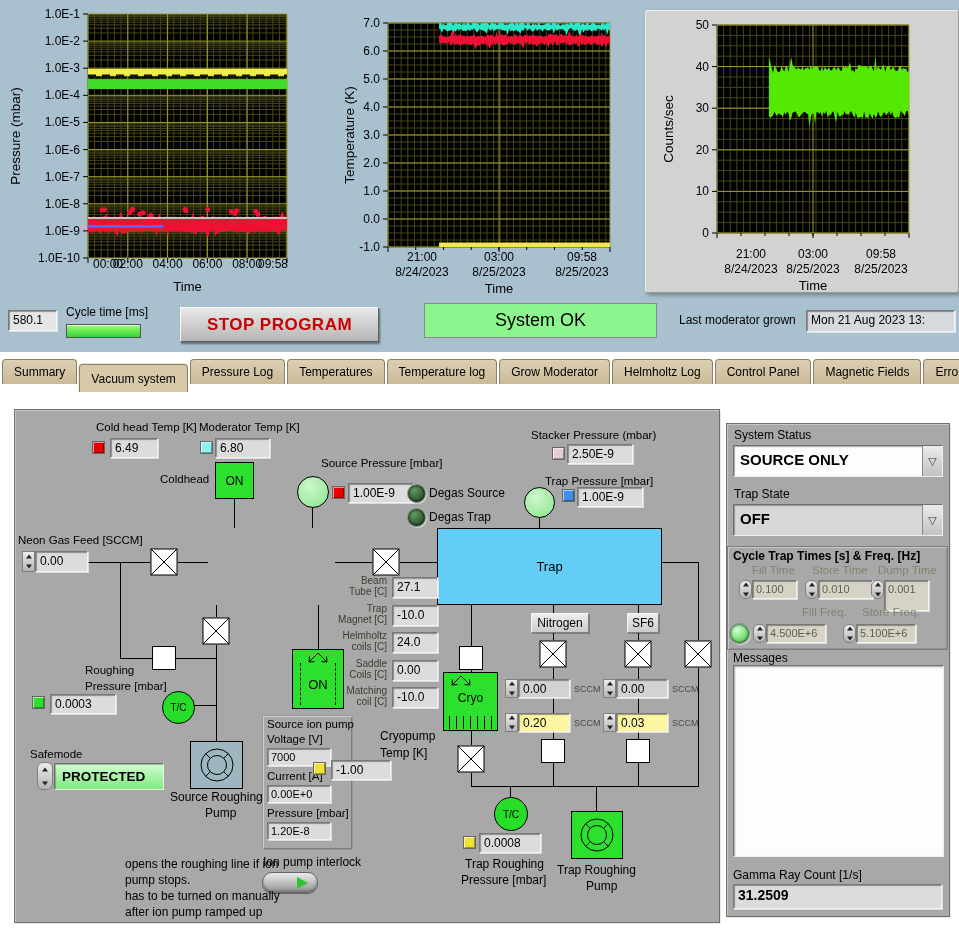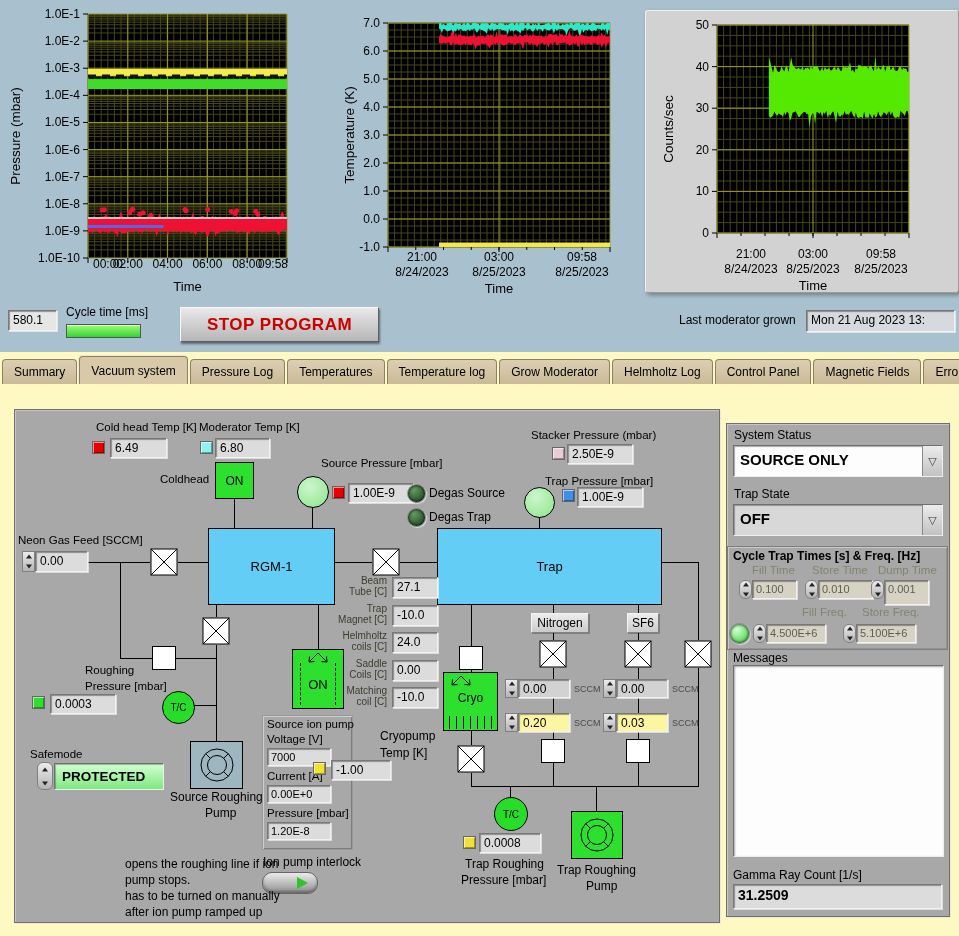--- a/index.html
+++ b/index.html
@@ -1,16 +1,16 @@
 <!DOCTYPE html>
 <html><head>
 <meta charset="utf-8">
 <style>
   html,body{margin:0;padding:0;background:#777}
-  #root{position:relative;width:959px;height:936px;background:#fef9c3;font-family:"Liberation Sans",sans-serif;overflow:hidden}
+  #root{position:relative;width:959px;height:936px;background:#ffffff;font-family:"Liberation Sans",sans-serif;overflow:hidden}
   #top{position:absolute;left:0;top:0;width:959px;height:352px;background:#a9c0ce}
   .abs{position:absolute}
   .lbl{position:absolute;font-size:11.5px;color:#000;white-space:nowrap}
   .lbl.f12{font-size:12px}
   .lbl.sm{font-size:10px;color:#3c3c2e}
   .lbl.xs{font-size:9px;color:#4a4a4a}
   .lbl.dim{color:#83836e}
   .field{position:absolute;background:#dcdcdc;border:1px solid #787878;border-right-color:#f2f2f2;border-bottom-color:#f2f2f2;box-shadow:inset 1px 1px 1px rgba(60,60,60,.5),1px 1px 0 rgba(255,255,255,.6);font-size:12px;padding:2px 4px;box-sizing:border-box;white-space:nowrap;overflow:hidden;color:#000}
   .field.f11{font-size:11px;padding:2px 3px}
   .yellow{background:#fcf6a3}
@@ -44,21 +44,21 @@
   .ibox{position:absolute;border:1px solid #999;box-shadow:inset 1px 1px 0 #cfcfcf,inset -1px -1px 0 #7d7d7d}
   .msg{position:absolute;background:#fdfdfd;border:1px solid #6f6f6f;border-right-color:#eee;border-bottom-color:#eee;box-shadow:inset 1px 1px 2px rgba(0,0,0,.35)}
   .prot{position:absolute;background:linear-gradient(#d2ffd2,#7fe87f);border:1px solid #6f6f6f;border-right-color:#eee;border-bottom-color:#eee;box-shadow:inset 1px 1px 1px rgba(40,40,40,.35);font-weight:bold;font-size:13.5px;padding:5px 0 0 7px;box-sizing:border-box;white-space:nowrap}
   .hslider{position:absolute;width:54px;height:20px;border-radius:10px;background:linear-gradient(#ececec,#8f8f8f);border:1px solid #666;box-shadow:inset 0 -2px 3px rgba(0,0,0,.3)}
   .hslider:after{content:"";position:absolute;right:9px;top:4px;width:0;height:0;border-top:6px solid transparent;border-bottom:6px solid transparent;border-left:11px solid #2dc42d}
   .cbar{position:absolute;background:linear-gradient(#9dff6e,#35d23a);border:1px solid #555;box-shadow:inset 0 1px 0 #d6ffd6}
   .sysok{position:absolute;background:#8df58d;border:1px solid #8a8a8a;display:flex;align-items:center;justify-content:center;font-size:18px}
   #cpanel{position:absolute;left:645px;top:10px;width:312px;height:281px;background:#d2d2d2;border:1px solid #9a9a9a;border-top-color:#f0f0f0;border-left-color:#f0f0f0;border-radius:3px;box-shadow:2px 2px 4px rgba(0,0,0,.35)}
   #tabs{position:absolute;left:2px;top:356px;display:flex;align-items:flex-start;z-index:2}
   .tab{height:24px;margin-top:3px;margin-right:2px;padding:0 11px;background:linear-gradient(#dccfb2,#c9ba98);border:1px solid #8a8068;border-bottom:none;border-radius:4px 4px 0 0;display:flex;align-items:center;font-size:12px;white-space:nowrap}
-  .tab.active{height:27px;margin-top:0;background:#d8c9a9;box-shadow:-1px -1px 0 #f0e6cf}
+  .tab.active{height:27px;margin-top:8px;background:#d8c9a9;box-shadow:-1px -1px 0 #f0e6cf}
   .comb{position:absolute;left:5px;right:5px;bottom:1px;height:13px;background:repeating-linear-gradient(90deg,#000 0 1px,transparent 1px 7px)}
   .dashv{position:absolute;top:13px;bottom:3px;width:0;border-left:1px dashed #000}
   svg text{font-family:"Liberation Sans",sans-serif}
 </style>
 </head>
 <body>
 
 <div id="root">
   <div id="top">
     <svg id="ch1" class="abs" style="left:0;top:0" width="330" height="300">
@@ -471,20 +471,21 @@
           <text x="167" y="279" text-anchor="middle" font-size="13" fill="#000">Time</text>
         </svg>
     </div>
 
     <div class="field" style="left:8px;top:310px;width:49px;height:21px;background:#e6e6e6">580.1</div>
     <div class="lbl f12" style="left:66px;top:305px">Cycle time [ms]</div>
     <div class="cbar" style="left:66px;top:324px;width:73px;height:12px"></div>
     <div class="btn" style="left:180px;top:307px;width:197px;height:33px">
       <span style="font-weight:bold;font-size:17px;color:#cc0000;letter-spacing:.5px">STOP PROGRAM</span>
     </div>
+    <div class="sysok" style="left:424px;top:303px;width:231px;height:33px">System OK</div>
     <div class="lbl f12" style="left:679px;top:313px">Last moderator grown</div>
     <div class="field" style="left:806px;top:310px;width:149px;height:22px;background:#d6d9dd">Mon 21 Aug 2023 13:</div>
   </div>
 
   <div id="tabs">
       <div class="tab">Summary</div>
       <div class="tab active">Vacuum system</div>
       <div class="tab">Pressure Log</div>
       <div class="tab">Temperatures</div>
       <div class="tab">Temperature log</div>
@@ -526,21 +527,21 @@
     <div class="ln" style="left:662px;top:562px;width:36px;height:1px"></div>
     <div class="ln" style="left:698px;top:562px;width:1px;height:78px"></div>
     <div class="ln" style="left:698px;top:668px;width:1px;height:119px"></div>
     <div class="ln" style="left:471px;top:786px;width:228px;height:1px"></div>
     <div class="ln" style="left:596px;top:786px;width:1px;height:25px"></div>
     <div class="ln" style="left:510px;top:786px;width:1px;height:11px"></div>
 
     <div class="lbl" style="left:96px;top:421px">Cold head Temp [K]</div>
     <div class="lbl" style="left:199px;top:421px">Moderator Temp [K]</div>
     <div class="isq" style="left:92px;top:441px;background:#e80000"></div>
-    <div class="field" style="left:110px;top:438px;width:57px;height:20px">6.49</div>
+    <div class="field" style="left:110px;top:438px;width:48px;height:20px">6.49</div>
     <div class="isq" style="left:200px;top:441px;background:#8ef2ee"></div>
     <div class="field" style="left:215px;top:438px;width:55px;height:20px">6.80</div>
     <div class="lbl" style="left:160px;top:473px">Coldhead</div>
     <div class="blk green" style="left:215px;top:462px;width:39px;height:37px;font-size:12px">ON</div>
 
     <div class="lbl" style="left:321px;top:457px">Source Pressure [mbar]</div>
     <div class="gauge" style="left:297px;top:476px;width:30px;height:30px"></div>
     <div class="isq" style="left:332px;top:486px;background:#e80000"></div>
     <div class="field" style="left:348px;top:483px;width:66px;height:20px">1.00E-9</div>
     <div class="led" style="left:407px;top:484px;width:17px;height:17px"></div>
@@ -556,21 +557,20 @@
     <div class="isq" style="left:562px;top:489px;background:#3f8fe8"></div>
     <div class="field" style="left:577px;top:487px;width:66px;height:20px">1.00E-9</div>
 
     <div class="lbl" style="left:18px;top:534px">Neon Gas Feed [SCCM]</div>
     <div class="spin" style="left:22px;top:551px;height:21px">
         <i class="u"></i>
         <i class="d"></i>
       </div>
     <div class="field" style="left:35px;top:551px;width:53px;height:21px">0.00</div>
 
-    <div class="blk cyan" style="left:208px;top:528px;width:127px;height:77px">RGM-1</div>
     <div class="blk cyan" style="left:437px;top:528px;width:225px;height:77px">Trap</div>
 
     <div class="valve" style="left:150px;top:548px"><svg width="28" height="28">
           <rect x="1" y="1" width="26" height="26" fill="#fff" stroke="#000"></rect>
           <line x1="1" y1="1" x2="27" y2="27" stroke="#000"></line>
           <line x1="27" y1="1" x2="1" y2="27" stroke="#000"></line>
         </svg></div>
     <div class="valve" style="left:372px;top:548px"><svg width="28" height="28">
           <rect x="1" y="1" width="26" height="26" fill="#fff" stroke="#000"></rect>
           <line x1="1" y1="1" x2="27" y2="27" stroke="#000"></line>
@@ -767,21 +767,21 @@
     <div class="field dis f11" style="left:752px;top:580px;width:45px;height:19px">0.100</div>
     <div class="spin round" style="left:805px;top:580px;height:19px">
         <i class="u"></i>
         <i class="d"></i>
       </div>
     <div class="field dis f11" style="left:818px;top:580px;width:55px;height:19px">0.010</div>
     <div class="spin round" style="left:871px;top:580px;height:19px">
         <i class="u"></i>
         <i class="d"></i>
       </div>
-    <div class="field dis f11" style="left:884px;top:580px;width:45px;height:25px">0.001</div>
+    <div class="field dis f11" style="left:884px;top:580px;width:45px;height:31px">0.001</div>
     <div class="lbl dim" style="left:802px;top:606px">Fill Freq.</div>
     <div class="lbl dim" style="left:862px;top:606px">Store Freq.</div>
     <div class="led on" style="left:729px;top:623px;width:19px;height:19px"></div>
     <div class="spin round" style="left:753px;top:624px;height:19px">
         <i class="u"></i>
         <i class="d"></i>
       </div>
     <div class="field dis f11" style="left:766px;top:624px;width:60px;height:19px">4.500E+6</div>
     <div class="spin round" style="left:843px;top:624px;height:19px">
         <i class="u"></i>

